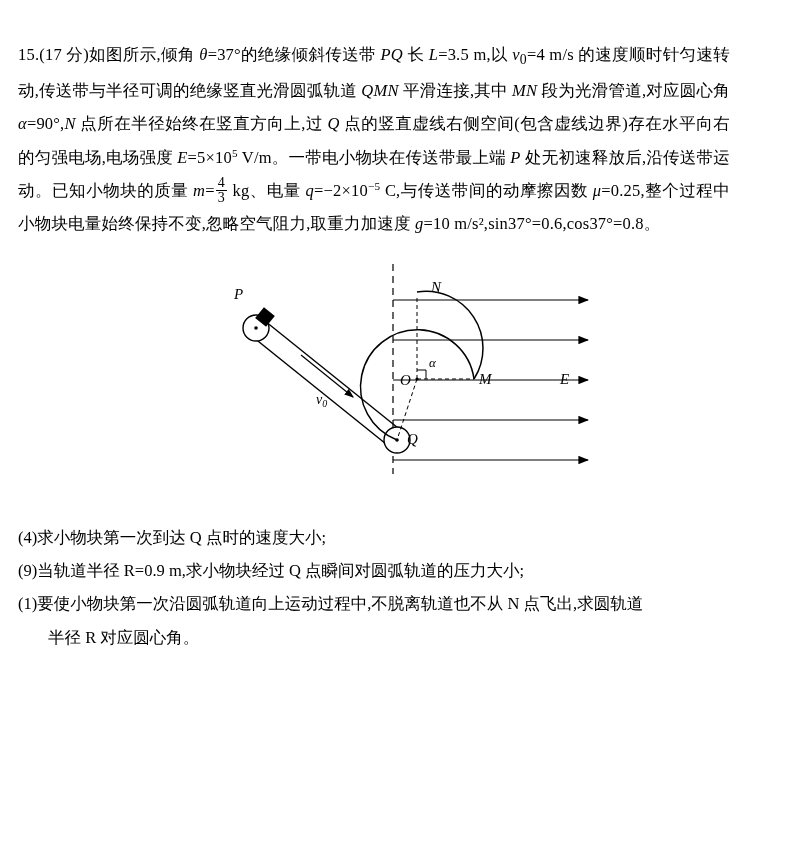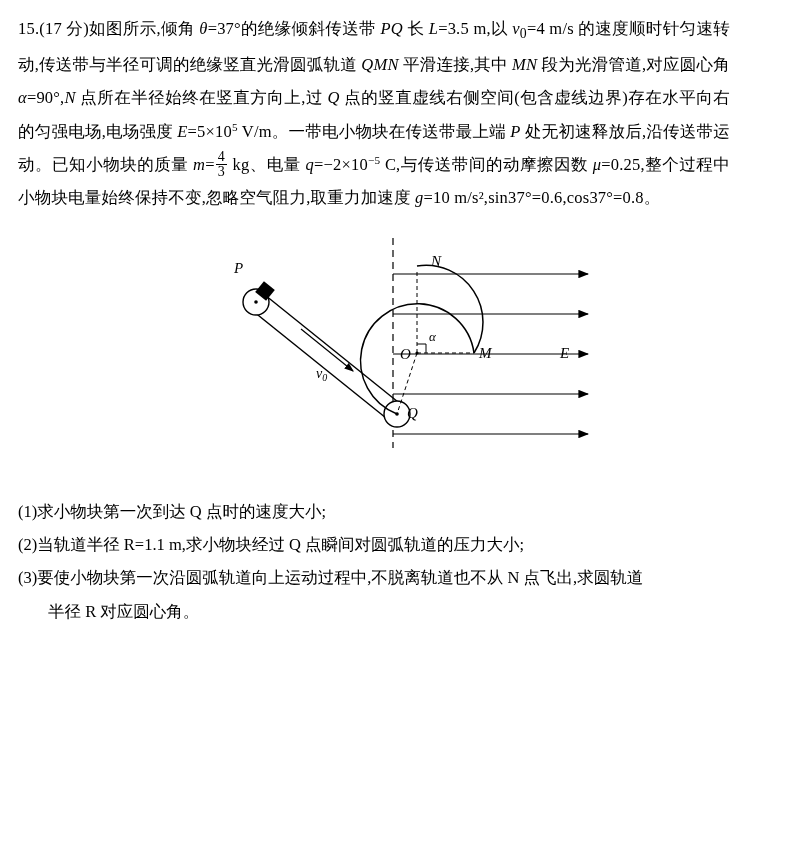--- a/index.html
+++ b/index.html
@@ -12,21 +12,21 @@
     background: #ffffff;
     font-family: "Liberation Serif", serif;
     color: #000000;
     overflow: hidden;
   }
   .page {
     position: relative;
     width: 756px;
     height: 862px;
     box-sizing: border-box;
-    padding: 12px 26px 0 18px;
+    padding: 38px 26px 0 18px;
   }
   .problem {
     font-size: 16.5px;
     line-height: 2.02;
     text-align: justify;
     letter-spacing: 0.2px;
   }
   .num {
     font-family: "Liberation Serif", serif;
   }
@@ -138,19 +138,19 @@
       <text x="212" y="126" font-family="Liberation Serif, serif" font-size="15" font-style="italic">O</text>
       <text x="241" y="108" font-family="Liberation Serif, serif" font-size="13" font-style="italic">α</text>
       <text x="291" y="125" font-family="Liberation Serif, serif" font-size="15" font-style="italic">M</text>
       <text x="372" y="125" font-family="Liberation Serif, serif" font-size="15" font-style="italic">E</text>
       <text x="219" y="185" font-family="Liberation Serif, serif" font-size="15" font-style="italic">Q</text>
       <text x="128" y="145" font-family="Liberation Serif, serif" font-size="14" font-style="italic"><tspan>v</tspan><tspan font-size="10" dy="3">0</tspan></text>
     </svg>
   </div>
 
   <div class="questions">
-    <span class="q-line">(1)求小物块第一次到达 Q 点时的速度大小;</span>
-    <span class="q-line">(2)当轨道半径 R=1.1 m,求小物块经过 Q 点瞬间对圆弧轨道的压力大小;</span>
-    <span class="q-line">(3)要使小物块第一次沿圆弧轨道向上运动过程中,不脱离轨道也不从 N 点飞出,求圆轨道</span>
+    <span class="q-line">(4)求小物块第一次到达 Q 点时的速度大小;</span>
+    <span class="q-line">(9)当轨道半径 R=0.9 m,求小物块经过 Q 点瞬间对圆弧轨道的压力大小;</span>
+    <span class="q-line">(1)要使小物块第一次沿圆弧轨道向上运动过程中,不脱离轨道也不从 N 点飞出,求圆轨道</span>
     <span class="q-cont">半径 R 对应圆心角。</span>
   </div>
 
 </div>
 
 </body></html>

